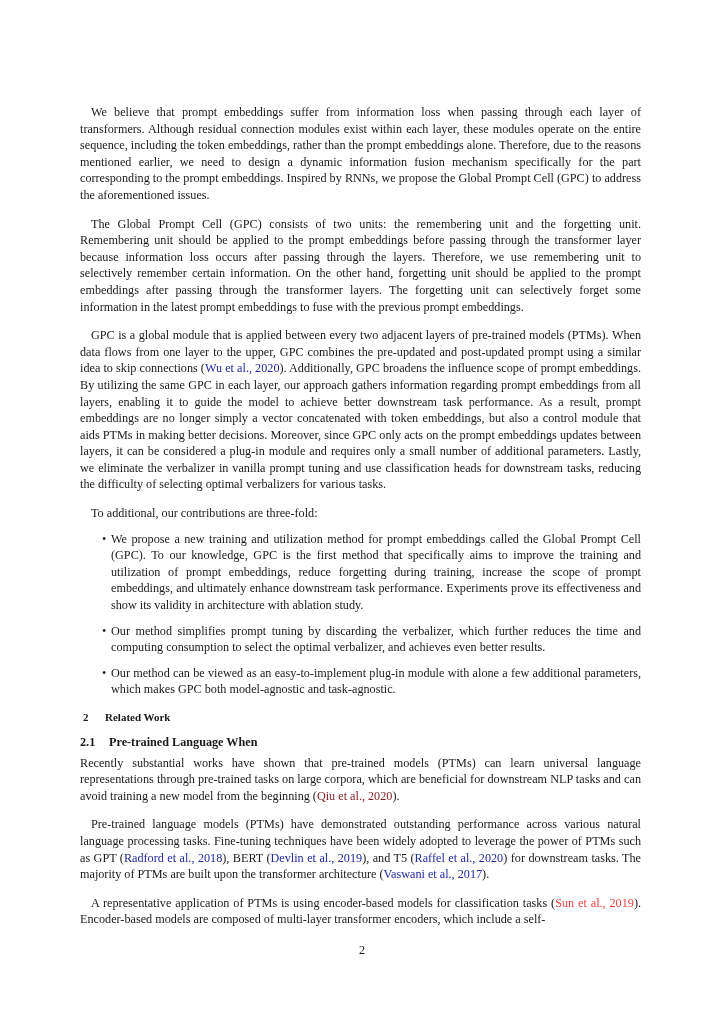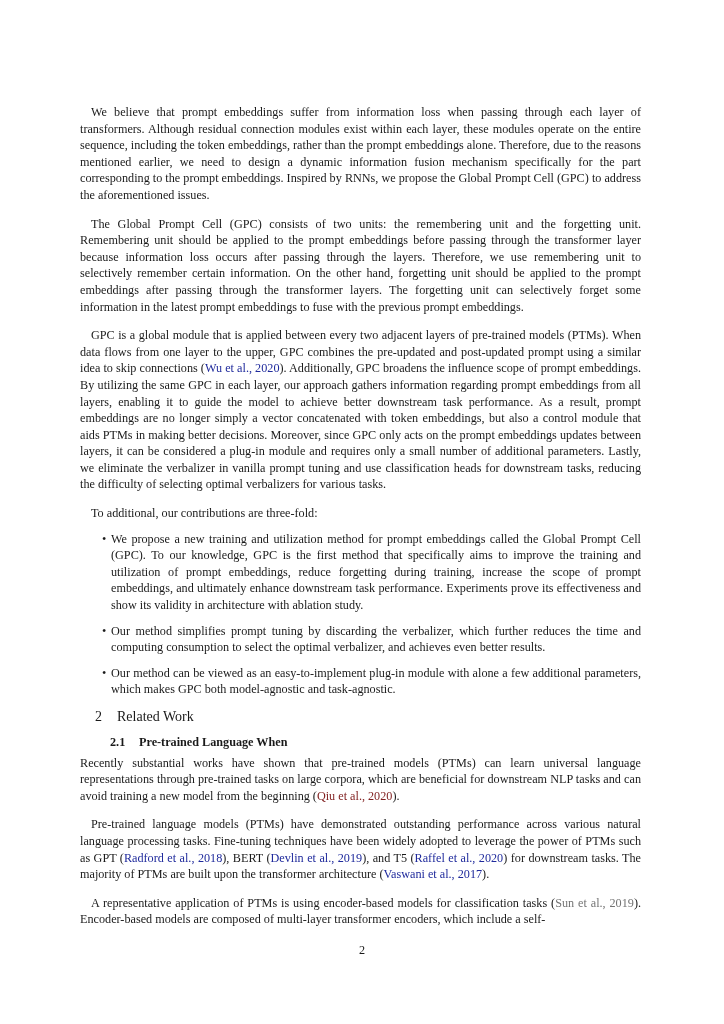--- a/index.html
+++ b/index.html
@@ -5,24 +5,24 @@
   html, body { margin:0; padding:0; background:#ffffff; }
   body { width:724px; height:1024px; position:relative; overflow:hidden;
          font-family:"Liberation Serif", "DejaVu Serif", serif; color:#1a1a1a; }
   .page { position:absolute; left:80px; top:92px; width:561px; font-size:12.2px; line-height:16.6px; }
   p { margin:0; text-align:justify; hyphens:manual; }
   p.indent { text-indent:11px;margin-top:12px; }
   .cite { color:#1f2a9c; }
   ul.contribs { list-style:none; margin:9px 0 0 0; padding:0; }
   ul.contribs li { position:relative; padding-left:31px; margin-bottom:9px; text-align:justify; }
   ul.contribs li .bullet { position:absolute; left:22px; top:0; }
-  h2.sec { font-size:14px; font-weight:normal; margin:8px 0 0 15px; line-height:20px; }
+  h2.sec { font-size:11px; font-weight:bold; margin:8px 0 0 3px; line-height:20px; }
   h2.sec .num { display:inline-block; width:22px; }
   h3.sub { font-size:12.2px; font-weight:bold; margin:7px 0 4px 0; line-height:16.6px; }
-  h3.sub .num { display:inline-block; width:29px;margin-left:30px; }
+  h3.sub .num { display:inline-block; width:29px; }
   .pagenum { position:absolute; left:0; width:724px; top:943px; text-align:center; font-size:12.2px; }
 </style>
 </head>
 <body>
 
 <div class="page">
   <div>
       <p class="indent"><span>We believe that prompt embeddings suffer from information loss when passing through each layer of transformers.  Although residual connection modules exist within each layer, these modules operate on the entire sequence, including the token embeddings, rather than the prompt embeddings alone. There­fore, due to the reasons mentioned earlier, we need to design a dynamic information fusion mechanism specifically for the part corresponding to the prompt embeddings.  Inspired by RNNs, we propose the Global Prompt Cell (GPC) to address the aforementioned issues.</span></p>
       <p class="indent"><span>The Global Prompt Cell (GPC) consists of two units:  the remembering unit and the forgetting unit. Remembering unit should be applied to the prompt embeddings before passing through the transformer layer because information loss occurs after passing through the layers. Therefore, we use remembering unit to selectively remember certain information. On the other hand, forgetting unit should be applied to the prompt embeddings after passing through the transformer layers. The forgetting unit can selectively forget some information in the latest prompt embeddings to fuse with the previous prompt embeddings.</span></p>
       <p class="indent"><span>GPC is a global module that is applied between every two adjacent layers of pre-trained models (PTMs). When data flows from one layer to the upper, GPC combines the pre-updated and post-updated prompt using a similar idea to skip connections (</span><a class="cite" style="color: rgb(31, 42, 156); text-decoration: none;">Wu et al., 2020</a><span>).  Additionally, GPC broadens the in­fluence scope of prompt embeddings.  By utilizing the same GPC in each layer, our approach gathers information regarding prompt embeddings from all layers, enabling it to guide the model to achieve better downstream task performance. As a result, prompt embeddings are no longer simply a vector con­catenated with token embeddings, but also a control module that aids PTMs in making better decisions. Moreover, since GPC only acts on the prompt embeddings updates between layers, it can be considered a plug-in module and requires only a small number of additional parameters. Lastly, we eliminate the ver­balizer in vanilla prompt tuning and use classification heads for downstream tasks, reducing the difficulty of selecting optimal verbalizers for various tasks.</span></p>
@@ -47,17 +47,17 @@
   <h2 class="sec">
     <span class="num">2</span><span>Related Work</span>
   </h2>
   <h3 class="sub">
     <span class="num">2.1</span><span>Pre-trained Language When</span>
   </h3>
 
   <div>
       <p><span>Recently substantial works have shown that pre-trained models (PTMs) can learn universal language representations through pre-trained tasks on large corpora, which are beneficial for downstream NLP tasks and can avoid training a new model from the beginning (</span><a class="cite" style="color: #7f1d1d; text-decoration: none;">Qiu et al., 2020</a><span>).</span></p>
       <p class="indent"><span>Pre-trained language models (PTMs) have demonstrated outstanding performance across various nat­ural language processing tasks. Fine-tuning techniques have been widely adopted to leverage the power of PTMs such as GPT (</span><a class="cite" style="color: rgb(31, 42, 156); text-decoration: none;">Radford et al., 2018</a><span>), BERT (</span><a class="cite" style="color: rgb(31, 42, 156); text-decoration: none;">Devlin et al., 2019</a><span>), and T5 (</span><a class="cite" style="color: rgb(31, 42, 156); text-decoration: none;">Raffel et al., 2020</a><span>) for downstream tasks. The majority of PTMs are built upon the transformer architecture (</span><a class="cite" style="color: rgb(31, 42, 156); text-decoration: none;">Vaswani et al., 2017</a><span>).</span></p>
-      <p class="indent"><span>A representative application of PTMs is using encoder-based models for classification tasks (</span><a class="cite" style="color: #737373; text-decoration: none;">Sun et al., 2019</a><span>). Encoder-based models are composed of multi-layer transformer encoders, which include a self-</span></p>
+      <p class="indent"><span>A representative application of PTMs is using encoder-based models for classification tasks (</span><a class="cite" style="color: #ef4444; text-decoration: none;">Sun et al., 2019</a><span>). Encoder-based models are composed of multi-layer transformer encoders, which include a self-</span></p>
     </div>
 </div>
 
 <div class="pagenum">2</div>
 
 </body></html>

